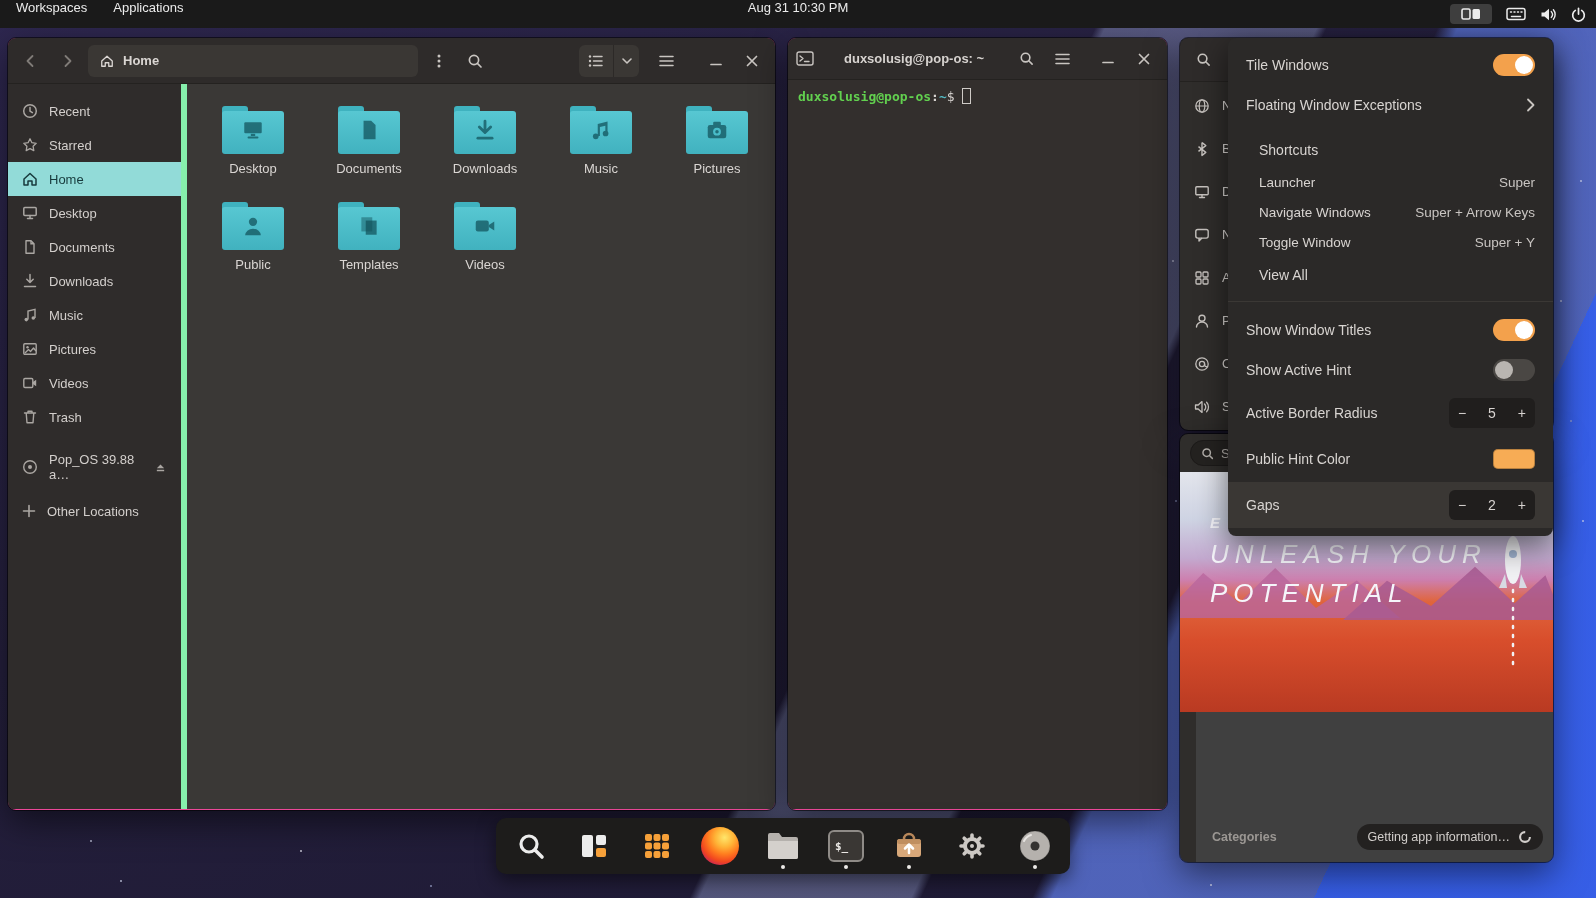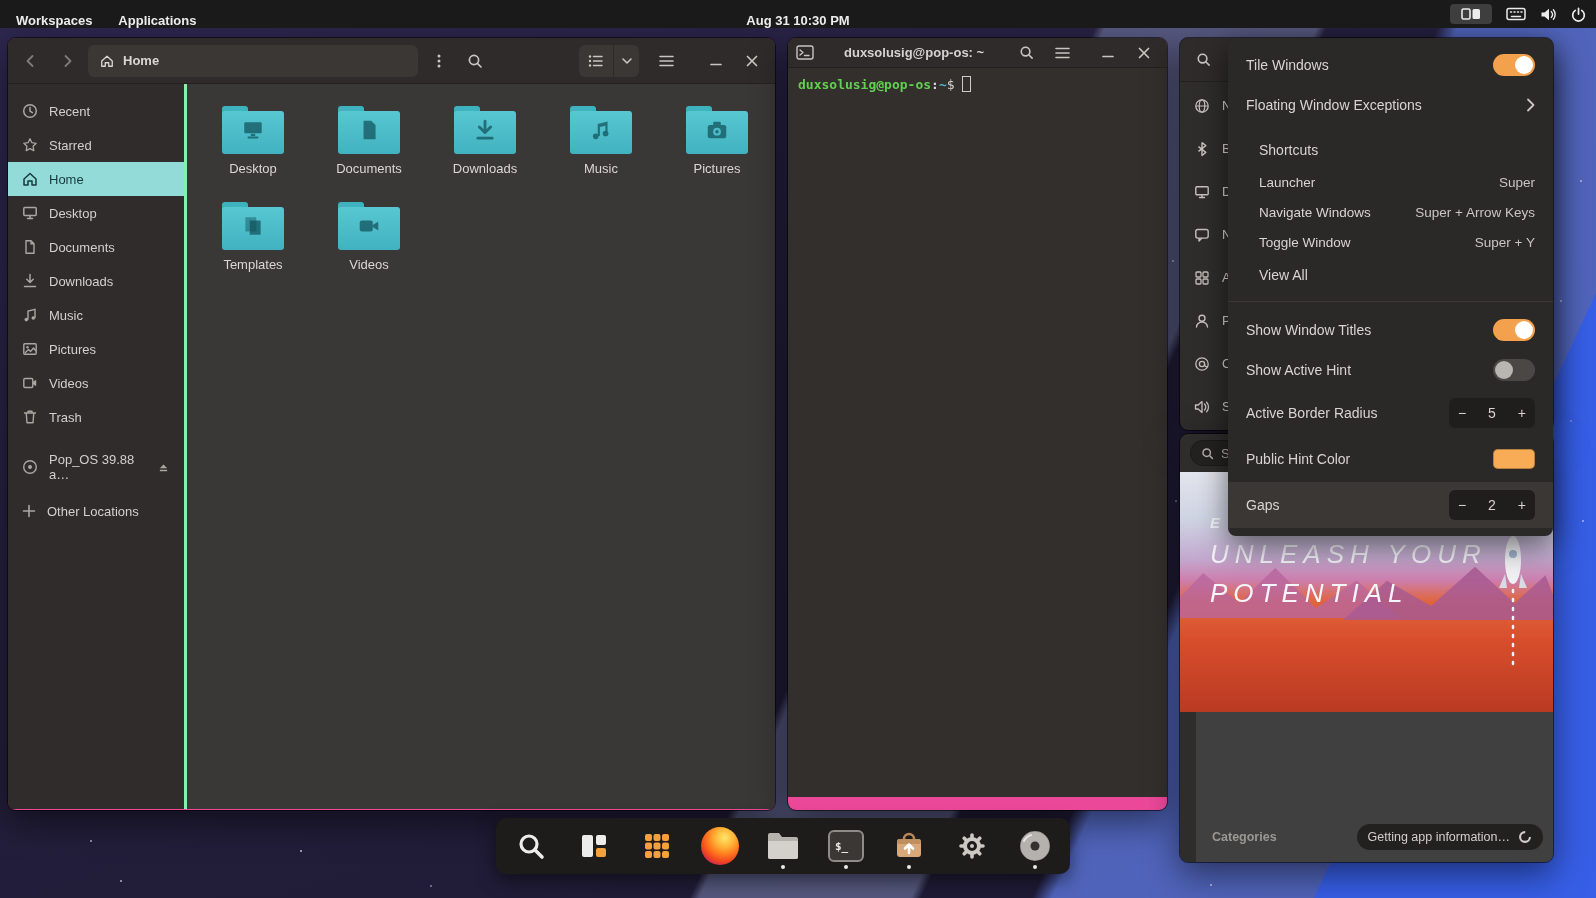--- a/index.html
+++ b/index.html
@@ -15,21 +15,21 @@
       linear-gradient(160deg, #2e2750 0%, #241f3c 45%, #1d1933 100%);
   }
   .stars { position:absolute; width:2px; height:2px; border-radius:50%; background:#cfd3ea; opacity:.8;
     box-shadow: 40px 120px #cfd3ea, 120px 60px #9aa0c9, 300px 200px #cfd3ea, 640px 120px #8f95c0,
       1580px 180px #cfd3ea, 1570px 420px #9aa0c9, 1560px 300px #cfd3ea, 300px 850px #e8eaf6,
       120px 880px #cfd3ea, 430px 885px #9aa0c9, 1210px 884px #e8eaf6, 90px 840px #cfd3ea,
       1582px 520px #cfd3ea, 782px 860px #9aa0c9, 1175px 500px #8f95c0, 1172px 260px #cfd3ea; }
 
   
   .topbar { position:absolute; left:0; top:0; width:1596px; height:28px; background:#1a1a1a;
-    display:flex; align-items:flex-end; color:#ececec; font-size:13px; font-weight:bold; z-index:60; }
+    display:flex; align-items:flex-start; color:#ececec; font-size:13px; font-weight:normal; z-index:60; }
   .tb-left { display:flex; gap:26px; padding-left:16px; }
   .tb-item { cursor:default; }
   .tb-clock { position:absolute; left:50%; transform:translateX(-50%); }
   .tb-tray { position:absolute; right:10px; top:0; height:28px; display:flex; align-items:center; gap:14px; }
   .tray-tile-btn { width:42px; height:20px; background:#3e3e3e; border-radius:4px;
     display:flex; align-items:center; justify-content:center; }
   .tb-tray svg { display:block; }
 
   
   .window { position:absolute; border-radius:8px; overflow:hidden; background:#ec4899;
@@ -43,41 +43,41 @@
 
   
   .files { left:8px; top:38px; width:767px; height:772px; }
   .breadcrumb { height:32px; width:330px; background:#3a3734; border-radius:6px;
     display:flex; align-items:center; gap:9px; padding:0 12px; color:#dad6d3;
     font-size:13px; font-weight:bold; }
   .view-group { display:flex; height:32px; background:#3a3734; border-radius:6px; overflow:hidden; }
   .view-seg { width:34px; display:flex; align-items:center; justify-content:center; color:#c9c5c1; }
   .view-seg.caret { width:26px; border-left:1px solid #2c2927; }
   .files-body { display:flex; height:calc(100% - 47px); }
-  .sidebar { width:180px; background:#2f2c2b; border-right:3px solid #86efac; padding:10px 0; 
+  .sidebar { width:180px; background:#2f2c2b; border-right:6px solid #86efac; padding:10px 0; 
     display:flex; flex-direction:column; }
   .side-item { height:34px; display:flex; align-items:center; gap:11px; padding:0 14px;
     color:#d3cfcc; font-size:13px; }
   .side-item svg { flex:0 0 auto; }
   .side-item.selected { background:#92dbd8; color:#173a3c; }
   .side-gap { height:16px; }
   .eject { margin-left:auto; color:#aaa6a2; display:flex; }
   .files-content { flex:1; background:#3a3836; padding:16px 0 0 8px; }
   .folder-grid { display:grid; grid-template-columns:repeat(5,116px); row-gap:14px; }
   .cell { width:116px; display:flex; flex-direction:column; align-items:center; padding:6px 0; }
   .folder { position:relative; width:62px; height:48px; margin-bottom:7px; }
   .f-tab { position:absolute; top:0; left:0; width:26px; height:9px; border-radius:3px 3px 0 0; background:#3fb2bf; }
   .f-body { position:absolute; top:5px; left:0; right:0; bottom:0; border-radius:3px;
     background:linear-gradient(180deg,#57c7d2,#41b2bf); }
   .f-glyph { position:absolute; top:12px; left:50%; transform:translateX(-50%); }
   .cell-label { font-size:13px; color:#dad6d3; }
 
   
   .terminal { left:788px; top:38px; width:379px; height:772px; }
-  .terminal .titlebar { height:30px; }
+  .terminal .titlebar { height:42px; }
   .term-title { font-size:13px; font-weight:bold; color:#d6d2cf; margin-left:24px; white-space:nowrap; }
   .term-body { background:#332f2d; height:calc(100% - 43px); padding:8px 10px;
     font-family:"DejaVu Sans Mono", monospace; font-size:13px; line-height:18px; }
   .p-user { color:#62d04f; font-weight:bold; }
   .p-sep { color:#d8d4d1; font-weight:bold; }
   .p-cwd { color:#54bcc6; font-weight:bold; }
   .p-dollar { color:#d8d4d1; }
   .cursor { display:inline-block; width:9px; height:16px; border:1px solid #cfcbc7;
     vertical-align:-3px; margin-left:7px; }
 
@@ -410,20 +410,33 @@
                   <circle cx="11" cy="12.5" r="1.6" fill="#0f4e57" opacity=".7"></circle>
                 </svg>
             </div>
             <span class="cell-label">Pictures</span>
           </div>
           <div class="cell">
             <div class="folder">
                 <div class="f-tab"></div>
                 <div class="f-body"></div>
               <svg class="f-glyph" width="24" height="24" viewBox="0 0 22 22">
+                  <g fill="#0f4e57" opacity=".7">
+                    <circle cx="11" cy="7.2" r="3.8"></circle>
+                    <path d="M3.8 19.5a7.2 6 0 0 1 14.4 0z"></path>
+                  </g>
+                </svg>
+            </div>
+            <span class="cell-label">Public</span>
+          </div>
+          <div class="cell">
+            <div class="folder">
+                <div class="f-tab"></div>
+                <div class="f-body"></div>
+              <svg class="f-glyph" width="24" height="24" viewBox="0 0 22 22">
                   <rect x="4" y="3" width="10" height="13" fill="#0f4e57" opacity=".45"></rect>
                   <rect x="8" y="6" width="10" height="13" fill="#0f4e57" opacity=".7"></rect>
                 </svg>
             </div>
             <span class="cell-label">Templates</span>
           </div>
           <div class="cell">
             <div class="folder">
                 <div class="f-tab"></div>
                 <div class="f-body"></div>

